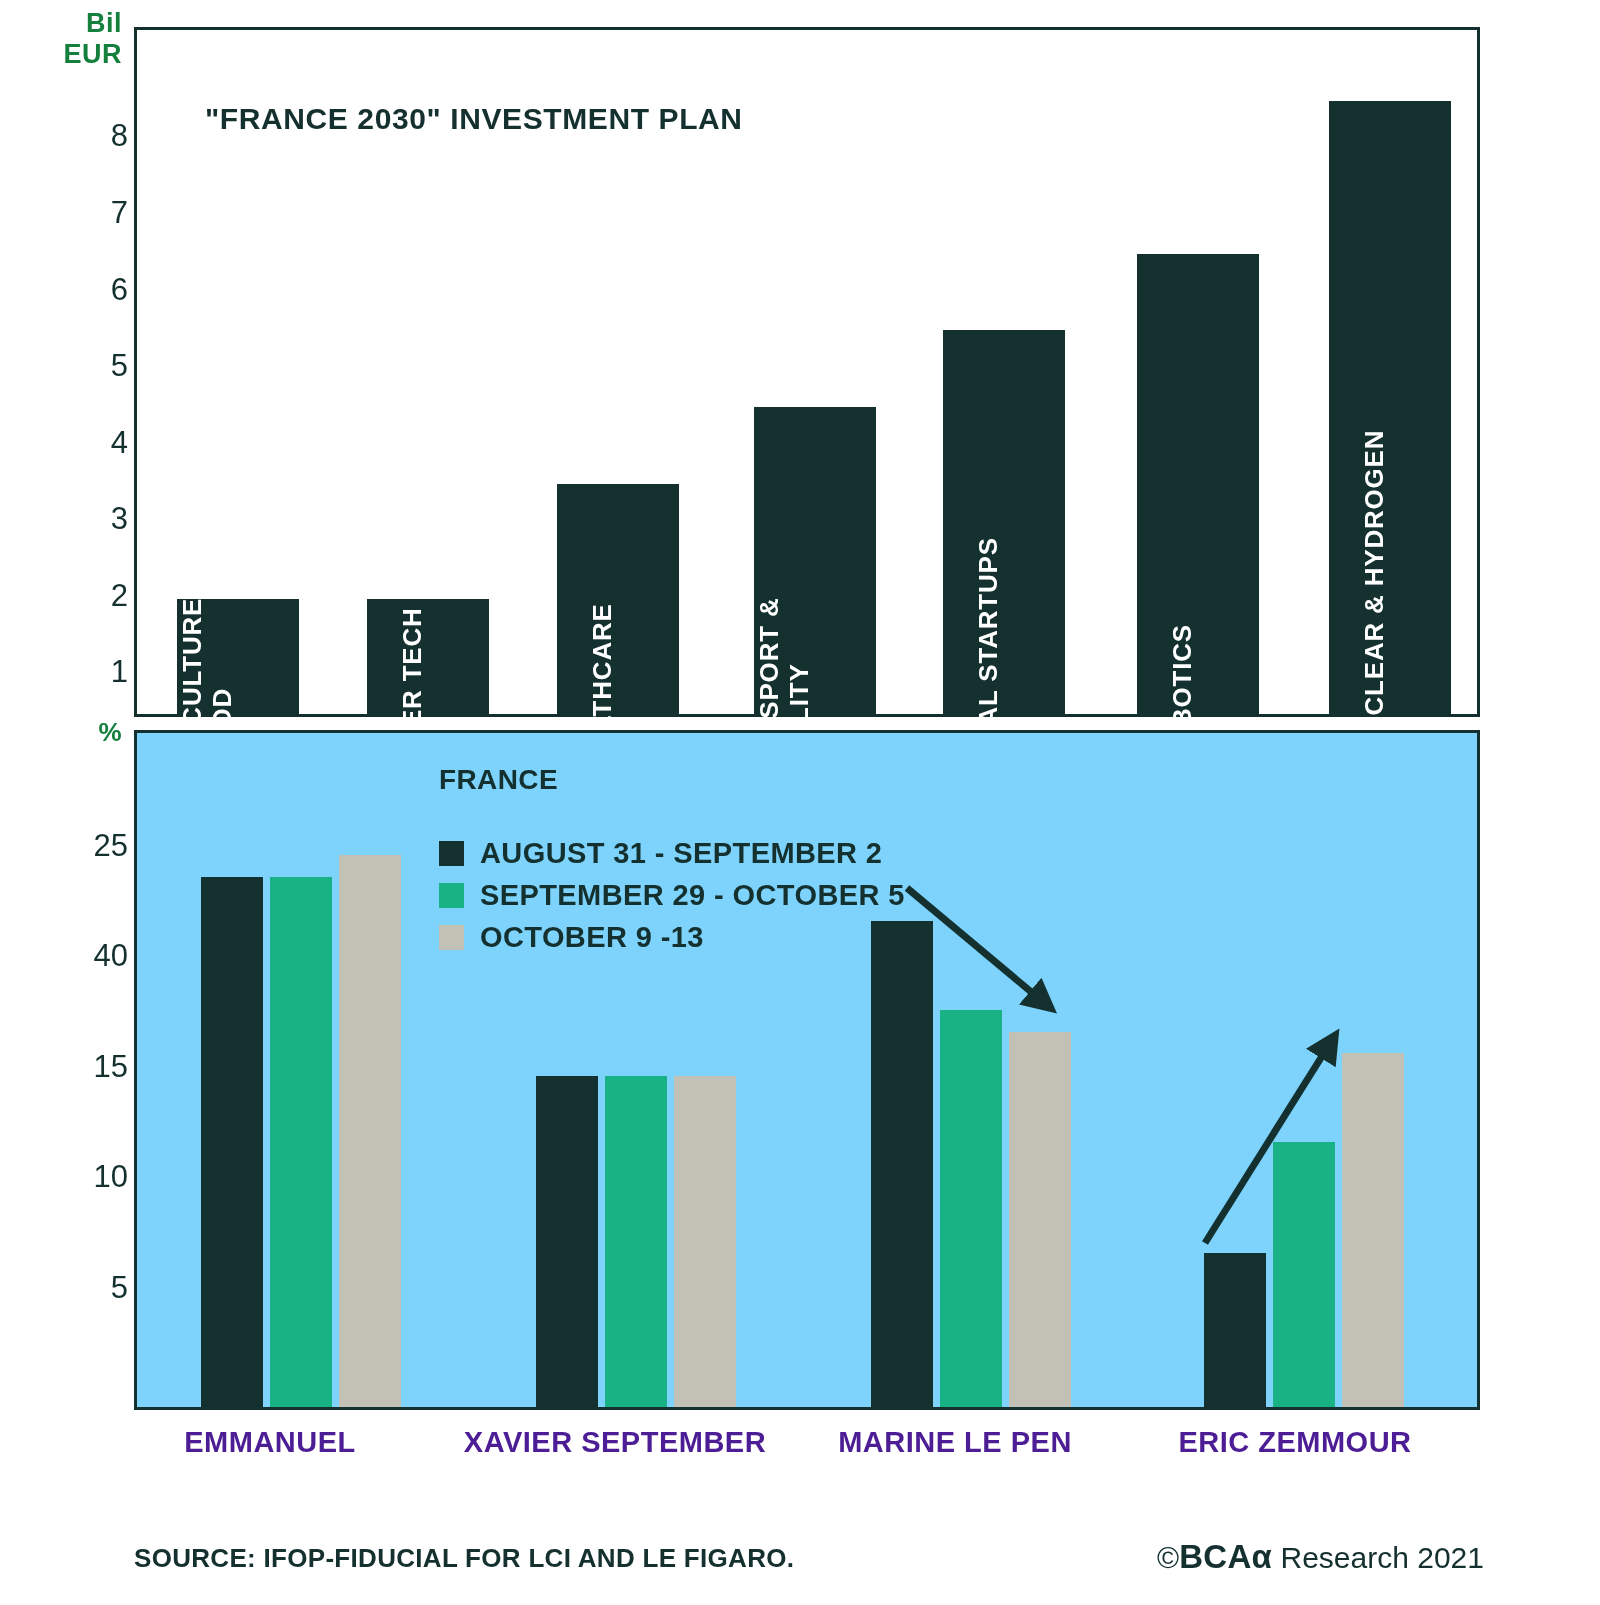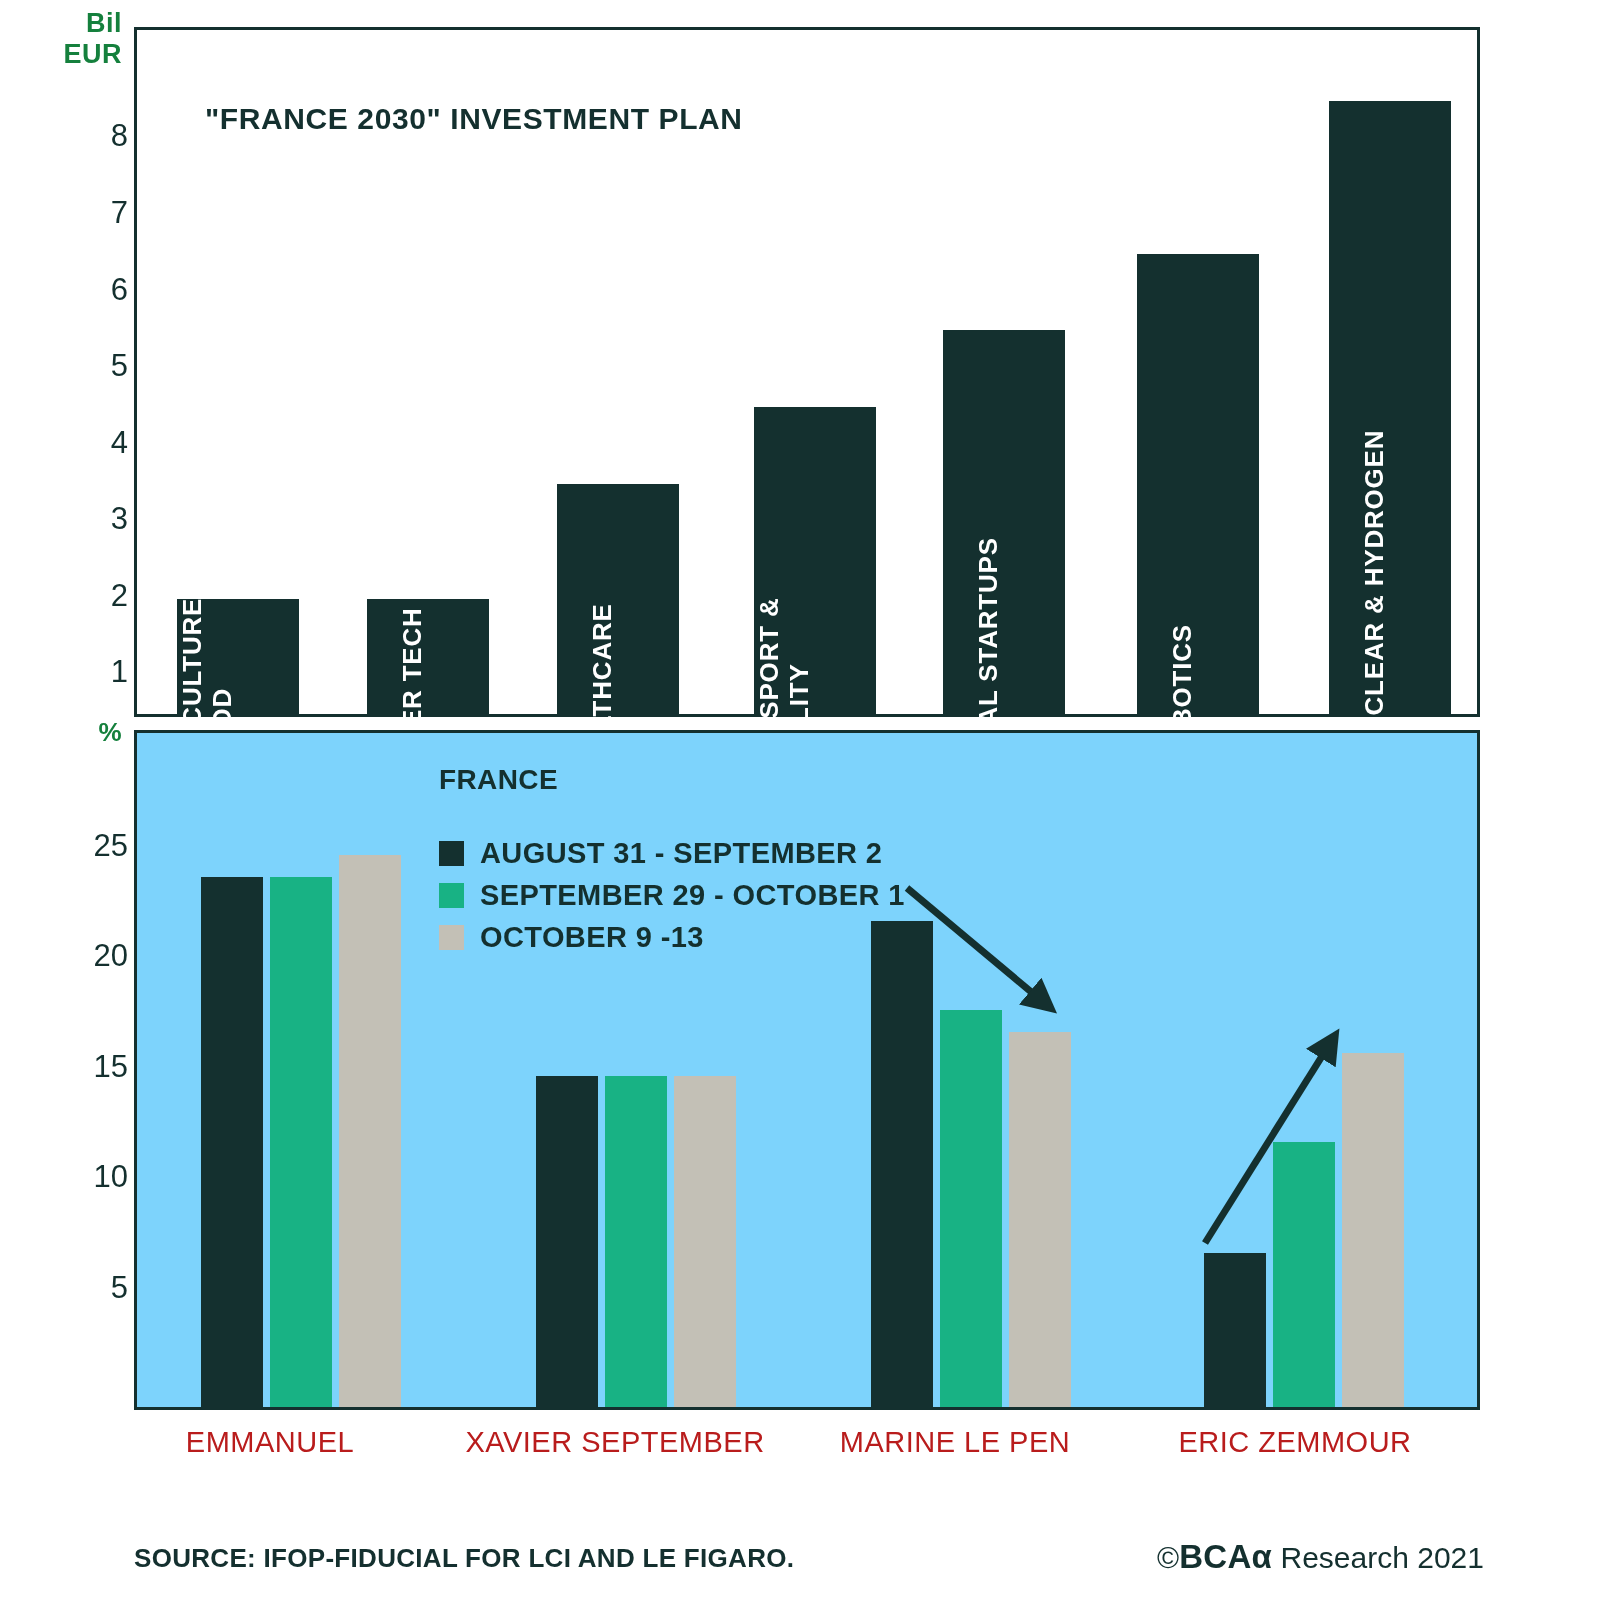--- a/index.html
+++ b/index.html
@@ -137,23 +137,23 @@
     white-space: nowrap;
   }
   .p2-bar {
     position: absolute;
     bottom: 0;
   }
   .p2-group-label {
     position: absolute;
     text-align: center;
     font-size: 29px;
-    font-weight: normal;
+    font-weight: bold;
     letter-spacing: 0.5px;
-    color: #b91c1c;
+    color: #4c1d95;
     line-height: 1.25;
   }
 
   
   #source {
     position: absolute;
     left: 134px;
     top: 1543px;
     font-size: 26px;
     font-weight: bold;
@@ -231,39 +231,39 @@
 
   <div class="p1-bar" style="left:1192px; width:122px; height:613px;">
     <div class="p1-bar-label">RENEWABLES, NUCLEAR &amp; HYDROGEN</div>
   </div>
 </div>
 
 <div class="axis-unit" style="left:38px; top:718px; width:84px; font-size:26px;">%</div>
 
 <div class="p2-tick-wrap">
   <div class="tick-label" style="top:116px;">25</div>
-  <div class="tick-label" style="top:226px;">20</div>
+  <div class="tick-label" style="top:226px;">40</div>
   <div class="tick-label" style="top:337px;">15</div>
   <div class="tick-label" style="top:447px;">10</div>
   <div class="tick-label" style="top:558px;">5</div>
 </div>
 
 <div id="panel2">
   <div id="panel2-head">
     <div>FRANCE</div>
   </div>
 
   <div id="legend">
     <div class="legend-row">
       <span class="legend-swatch" style="background:#14302f;"></span>
       <span class="legend-text">AUGUST 31 - SEPTEMBER 2</span>
     </div>
     <div class="legend-row">
       <span class="legend-swatch" style="background:#18b284;"></span>
-      <span class="legend-text">SEPTEMBER 29 - OCTOBER 1</span>
+      <span class="legend-text">SEPTEMBER 29 - OCTOBER 5</span>
     </div>
     <div class="legend-row">
       <span class="legend-swatch" style="background:#c3c0b6;"></span>
       <span class="legend-text">OCTOBER 9 -13</span>
     </div>
   </div>
 
   <div class="p2-bar" style="left:64px; width:62px; height:530px; background:#14302f;"></div>
   <div class="p2-bar" style="left:133px; width:62px; height:530px; background:#18b284;"></div>
   <div class="p2-bar" style="left:202px; width:62px; height:552px; background:#c3c0b6;"></div>

